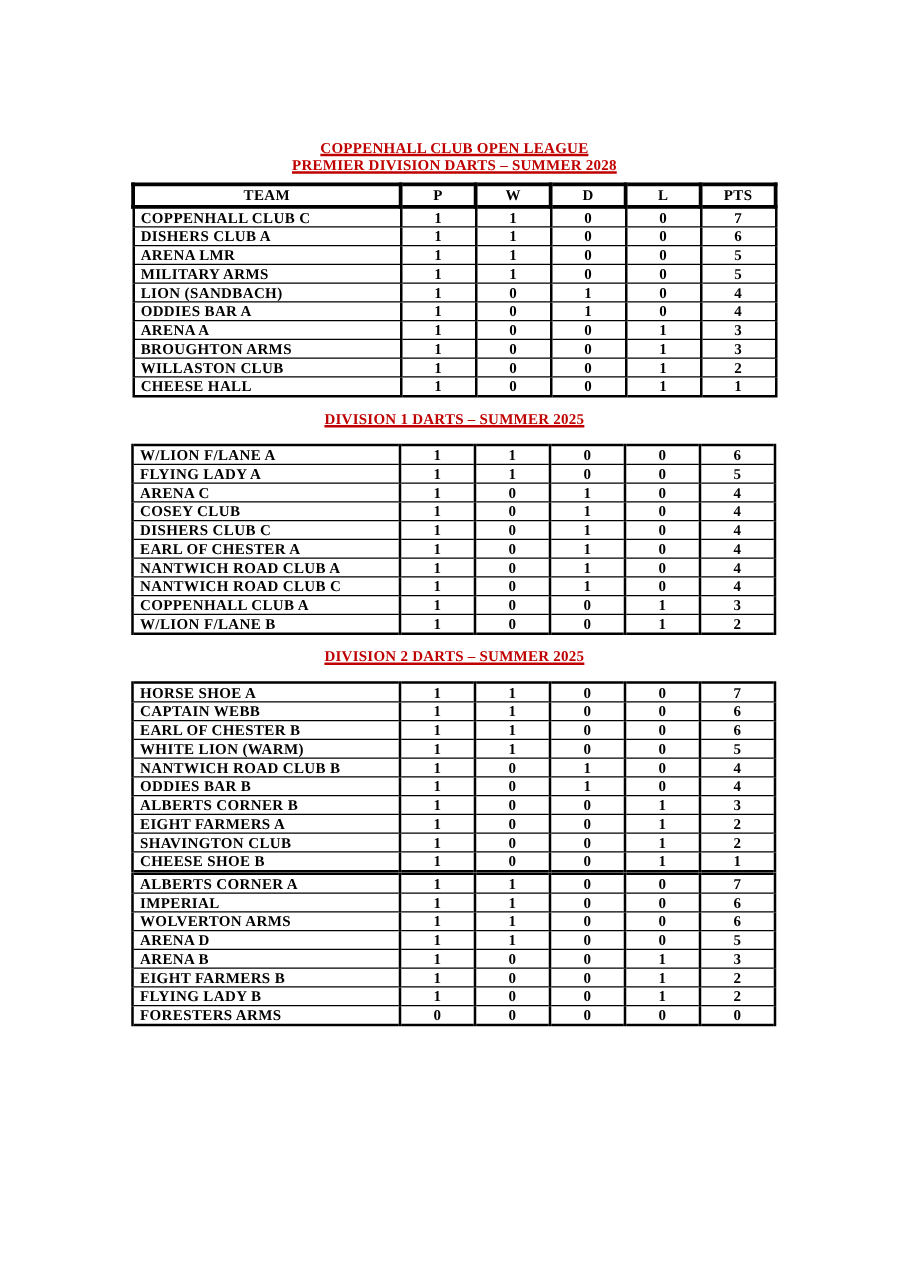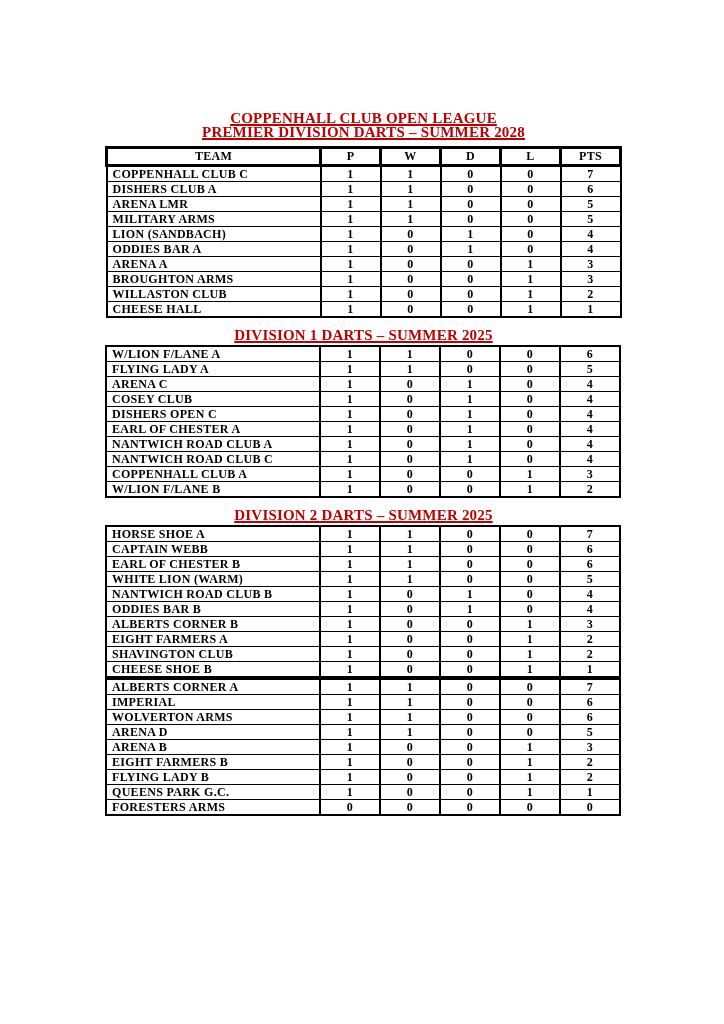--- a/index.html
+++ b/index.html
@@ -18,31 +18,31 @@
   }
   .page {
     position: absolute;
     left: 105px;
     top: 111px;
     width: 517px;
   }
   .doc-title, .division-title {
     color: var(--title-red);
     font-weight: bold;
-    font-size: 15px;
+    font-size: 12px;
     line-height: 14px;
     text-align: center;
     text-decoration: underline;
     text-decoration-thickness: 1.5px;
     letter-spacing: 0.2px;
     white-space: nowrap;
   }
   .division-title {
     margin-top: 11px;
-    margin-bottom: 3px;
+    margin-bottom: 13px;
     line-height: 13px;
     font-family: Liberation Serif, serif;
   }
   table.league {
     border-collapse: collapse;
     table-layout: fixed;
     width: 514px;
     background: var(--paper);
   }
   table.league.premier { margin-top: 7px; }
@@ -222,21 +222,21 @@
         </tr>
         <tr>
           <td class="team">COSEY CLUB</td>
           <td class="num">1</td>
           <td class="num">0</td>
           <td class="num">1</td>
           <td class="num">0</td>
           <td class="num">4</td>
         </tr>
         <tr>
-          <td class="team">DISHERS OPEN C</td>
+          <td class="team">DISHERS CLUB C</td>
           <td class="num">1</td>
           <td class="num">0</td>
           <td class="num">1</td>
           <td class="num">0</td>
           <td class="num">4</td>
         </tr>
         <tr>
           <td class="team">EARL OF CHESTER A</td>
           <td class="num">1</td>
           <td class="num">0</td>
@@ -433,28 +433,20 @@
         </tr>
         <tr>
           <td class="team">FLYING LADY B</td>
           <td class="num">1</td>
           <td class="num">0</td>
           <td class="num">0</td>
           <td class="num">1</td>
           <td class="num">2</td>
         </tr>
         <tr>
-          <td class="team">QUEENS PARK G.C.</td>
-          <td class="num">1</td>
-          <td class="num">0</td>
-          <td class="num">0</td>
-          <td class="num">1</td>
-          <td class="num">1</td>
-        </tr>
-        <tr>
           <td class="team">FORESTERS ARMS</td>
           <td class="num">0</td>
           <td class="num">0</td>
           <td class="num">0</td>
           <td class="num">0</td>
           <td class="num">0</td>
         </tr>
       </tbody>
   </table>
 

